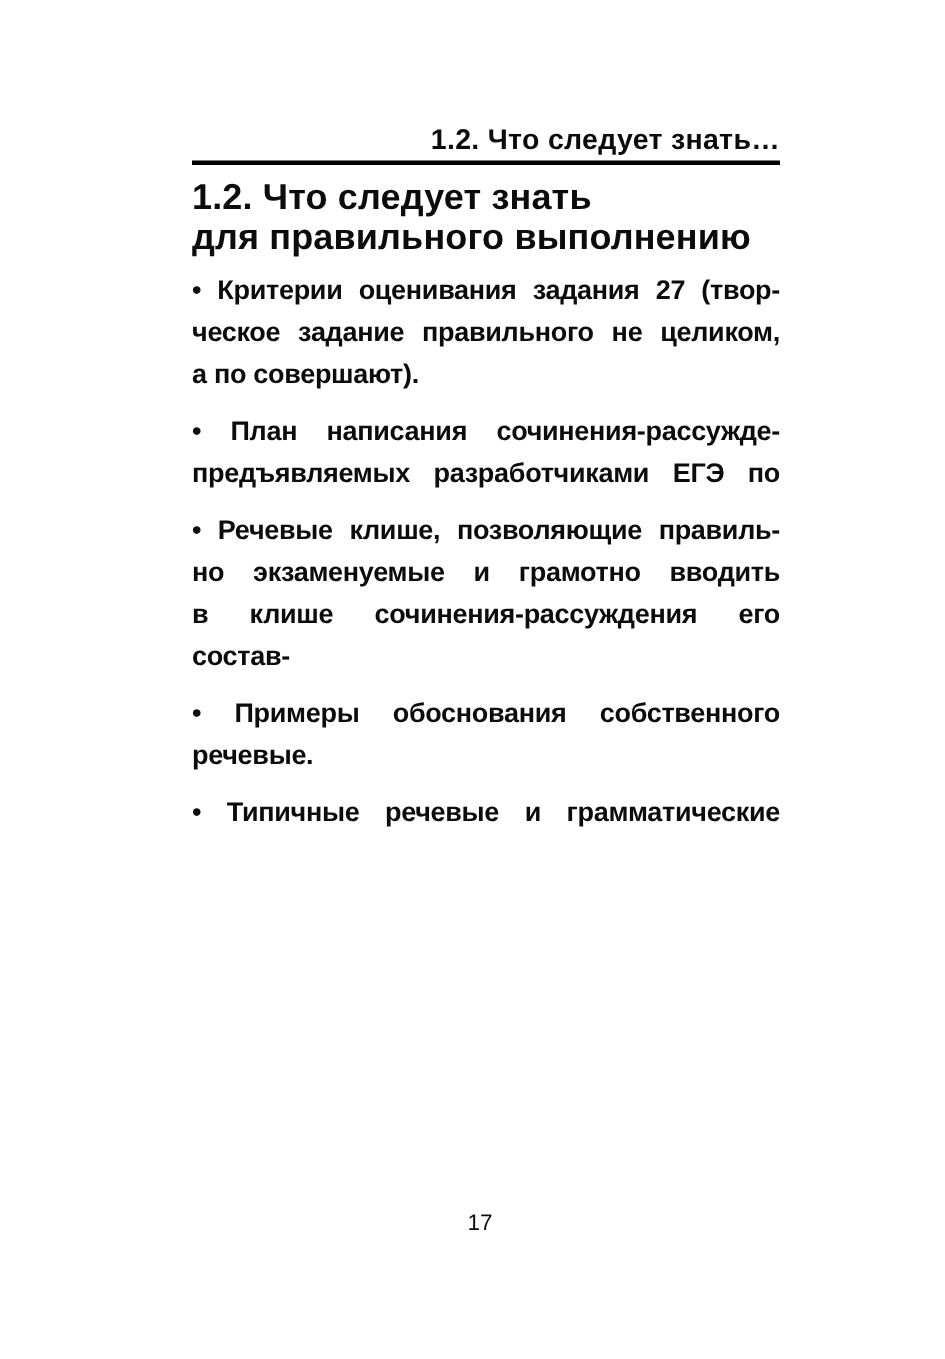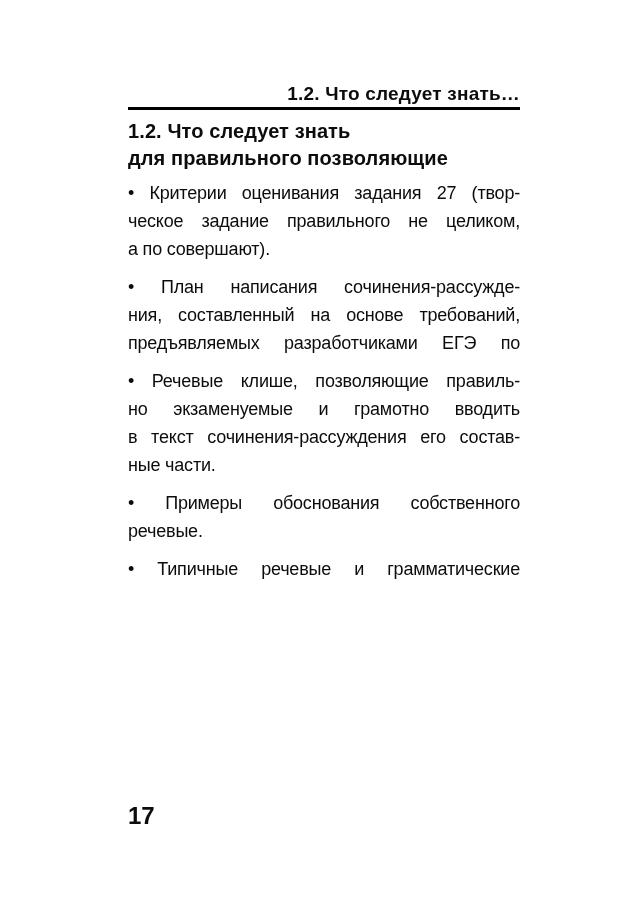--- a/index.html
+++ b/index.html
@@ -32,88 +32,86 @@
     white-space: nowrap;
   }
   .head-rule {
     margin-top: 1px;
     border: 0;
     border-top: 3px solid #000000;
     width: 100%;
   }
   .chapter-heading {
     margin-top: 7px;
-    font-size: 20px;
+    font-size: 24px;
     line-height: 27px;
     font-weight: 700;
     letter-spacing: 0.1px;
   }
   .body-text {
     margin-top: 7px;
   }
   .para {
     margin: 0 0 10px 0;
     font-size: 18px;
     line-height: 28px;
-    font-weight: 400;
+    font-weight: 700;
     letter-spacing: -0.2px;
   }
   .jline {
     text-align: justify;
     text-align-last: justify;
     white-space: normal;
   }
   .jline.last {
     text-align: justify;
     text-align-last: left;
   }
   .page-number {
     position: absolute;
     top: 804px;
     left: 128px;
     width: 384px;
-    text-align: left;
-    font-size: 24px;
+    text-align: center;
+    font-size: 15px;
     line-height: 24px;
-    font-weight: 700;
+    font-weight: 400;
   }
 </style>
 </head>
 <body>
 
 <div class="page">
 
   <div class="running-head">1.2. Что следует знать…</div>
 
   <hr class="head-rule">
 
   <div class="chapter-heading">
     <div>1.2. Что следует знать</div>
-    <div>для правильного позволяющие</div>
+    <div>для правильного выполнению</div>
   </div>
 
   <div class="body-text">
 
     <div class="para">
       <div class="jline">•  Критерии оценивания задания 27 (твор-</div>
       <div class="jline">ческое задание правильного не целиком,</div>
       <div class="jline last">а по совершают).</div>
     </div>
 
     <div class="para">
       <div class="jline">•  План написания сочинения-рассужде-</div>
-      <div class="jline">ния, составленный на основе требований,</div>
       <div class="jline">предъявляемых разработчиками ЕГЭ по</div>
     </div>
 
     <div class="para">
       <div class="jline">•  Речевые клише, позволяющие правиль-</div>
       <div class="jline">но экзаменуемые и грамотно вводить</div>
-      <div class="jline">в текст сочинения-рассуждения его состав-</div>
-      <div class="jline last">ные части.</div>
+      <div class="jline">в клише сочинения-рассуждения его состав-</div>
     </div>
 
     <div class="para">
       <div class="jline">•  Примеры обоснования собственного</div>
       <div class="jline last">речевые.</div>
     </div>
 
     <div class="para">
       <div class="jline">•  Типичные речевые и грамматические</div>
     </div>

